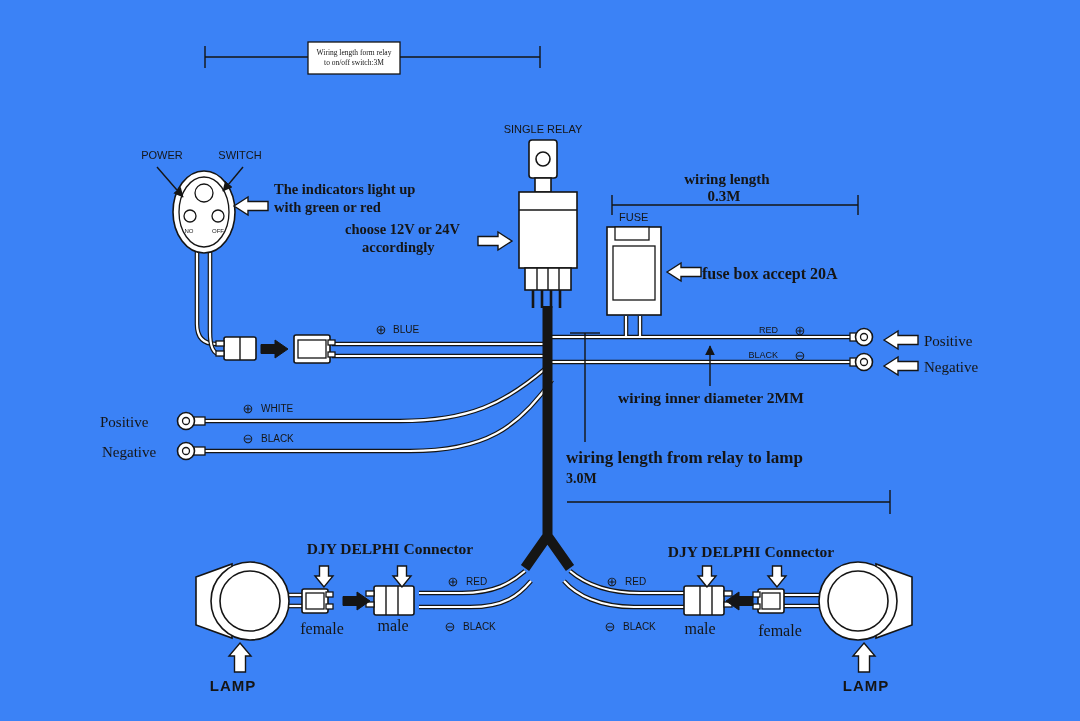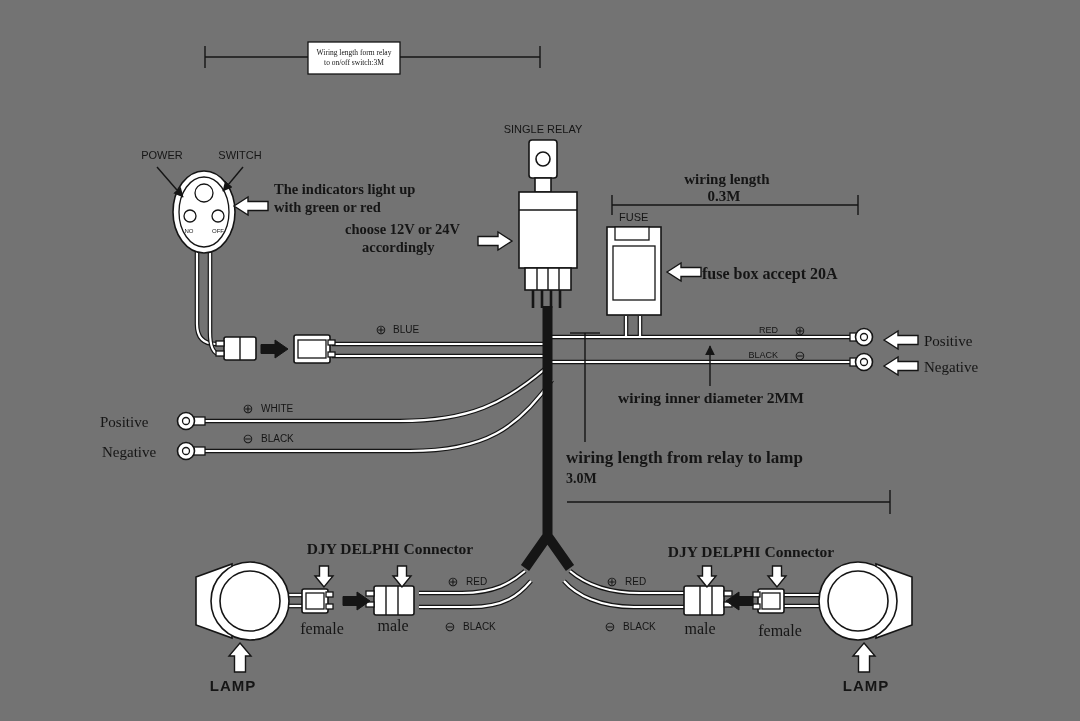--- a/index.html
+++ b/index.html
@@ -1,16 +1,16 @@
 <!DOCTYPE html>
 <html><head>
 <meta charset="utf-8">
 <style>
   html,body{margin:0;padding:0;background:#ffffff;}
-  .stage{position:relative;width:1080px;height:721px;background:#737373;overflow:hidden;}
+  .stage{position:relative;width:1080px;height:721px;background:#3b82f6;overflow:hidden;}
   svg{display:block;}
   .shape{fill:#ffffff;stroke:#151515;stroke-width:1.6;}
   .shape2{fill:#ffffff;stroke:#151515;stroke-width:1.3;}
   .thin{stroke:#151515;stroke-width:1.4;fill:none;}
   .wire{stroke:#151515;stroke-width:4.6;fill:none;}
   .wire-core{stroke:#ffffff;stroke-width:2.2;fill:none;}
   .cable{stroke:#151515;stroke-width:10;fill:none;stroke-linejoin:miter;}
   .pin{stroke:#151515;stroke-width:2.6;}
   .oa{fill:#ffffff;stroke:#151515;stroke-width:1.4;}
   .ba{fill:#151515;stroke:#151515;stroke-width:1;}

